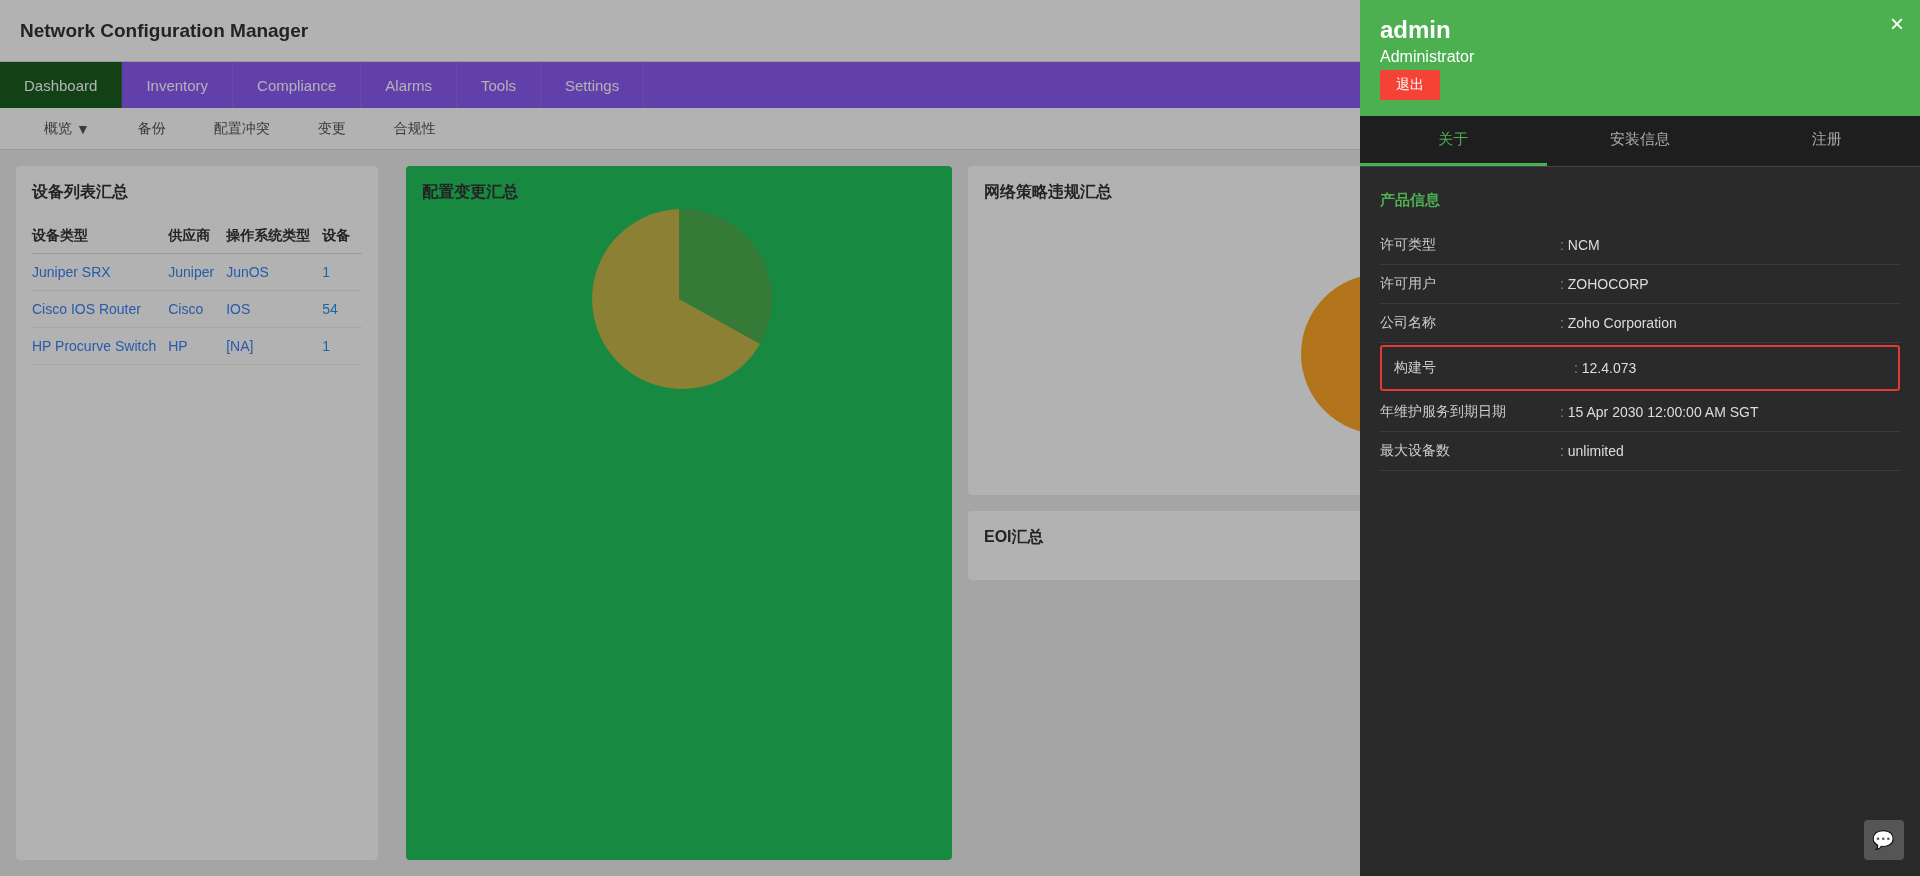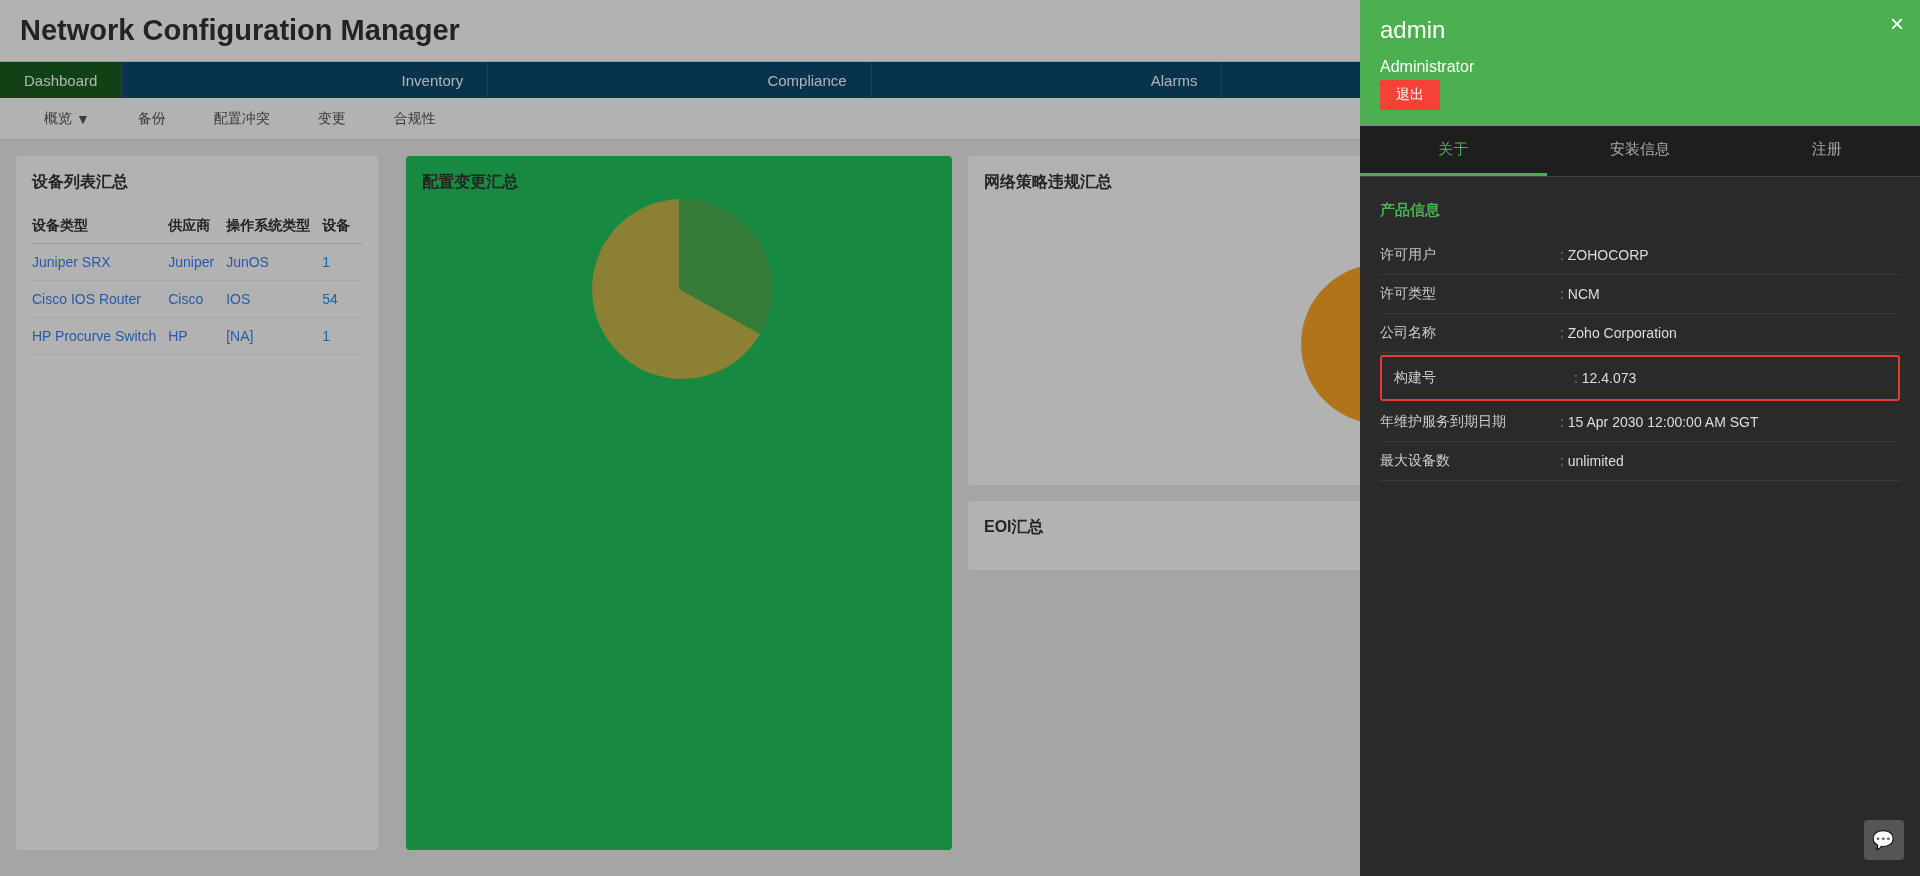--- a/index.html
+++ b/index.html
@@ -9,43 +9,42 @@
     .header {
       background: #fff;
       padding: 12px 20px;
       display: flex;
       align-items: center;
       justify-content: space-between;
       border-bottom: 1px solid #ddd;
       height: 62px;
     }
     .header-title {
-      font-size: 29px;
+      font-size: 19px;
       font-weight: bold;
       color: #333;
     }
     .header-right {
       display: flex;
       align-items: center;
       gap: 20px;
       color: #555;
       font-size: 14px;
     }
     .phone-item, .schedule-item {
       display: flex;
       align-items: center;
       gap: 6px;
     }
 
     
     .nav-bar {
-      background: #0c4a6e;
-      display: flex;
-      height: 36px;
-      justify-content: space-between;
+      background: #8b5cf6;
+      display: flex;
+      height: 46px;
     }
     .nav-item {
       padding: 0 24px;
       display: flex;
       align-items: center;
       color: #fff;
       font-size: 15px;
       cursor: pointer;
       border-right: 1px solid rgba(255,255,255,0.1);
     }
@@ -182,23 +181,23 @@
       flex-direction: column;
     }
 
     .user-panel-header {
       background: #4caf50;
       padding: 16px 20px;
       position: relative;
     }
     .user-panel-username {
       font-size: 24px;
-      font-weight: normal;
+      font-weight: bold;
       color: #fff;
-      margin-bottom: 14px;
+      margin-bottom: 4px;
     }
     .user-panel-role {
       font-size: 16px;
       color: #fff;
       margin-bottom: 4px;
     }
     .user-panel-datetime {
       font-size: 13px;
       color: #e8f5e9;
       margin-bottom: 12px;
@@ -416,27 +415,27 @@
   <div class="panel-tabs">
     <div class="panel-tab active">关于</div>
     <div class="panel-tab">安装信息</div>
     <div class="panel-tab">注册</div>
   </div>
 
   <div class="panel-content">
     <div class="section-title">产品信息</div>
 
     <div class="info-row">
+      <span class="info-label">许可类型</span>
+      <span class="info-value">NCM</span>
+    </div>
+
+    <div class="info-row">
       <span class="info-label">许可用户</span>
       <span class="info-value">ZOHOCORP</span>
-    </div>
-
-    <div class="info-row">
-      <span class="info-label">许可类型</span>
-      <span class="info-value">NCM</span>
     </div>
 
     <div class="info-row">
       <span class="info-label">公司名称</span>
       <span class="info-value">Zoho Corporation</span>
     </div>
 
     <div class="info-row highlighted" style="border:2px solid #e53935; border-radius:3px; margin: 2px 0;">
       <span class="info-label">构建号</span>
       <span class="info-value">12.4.073</span>

